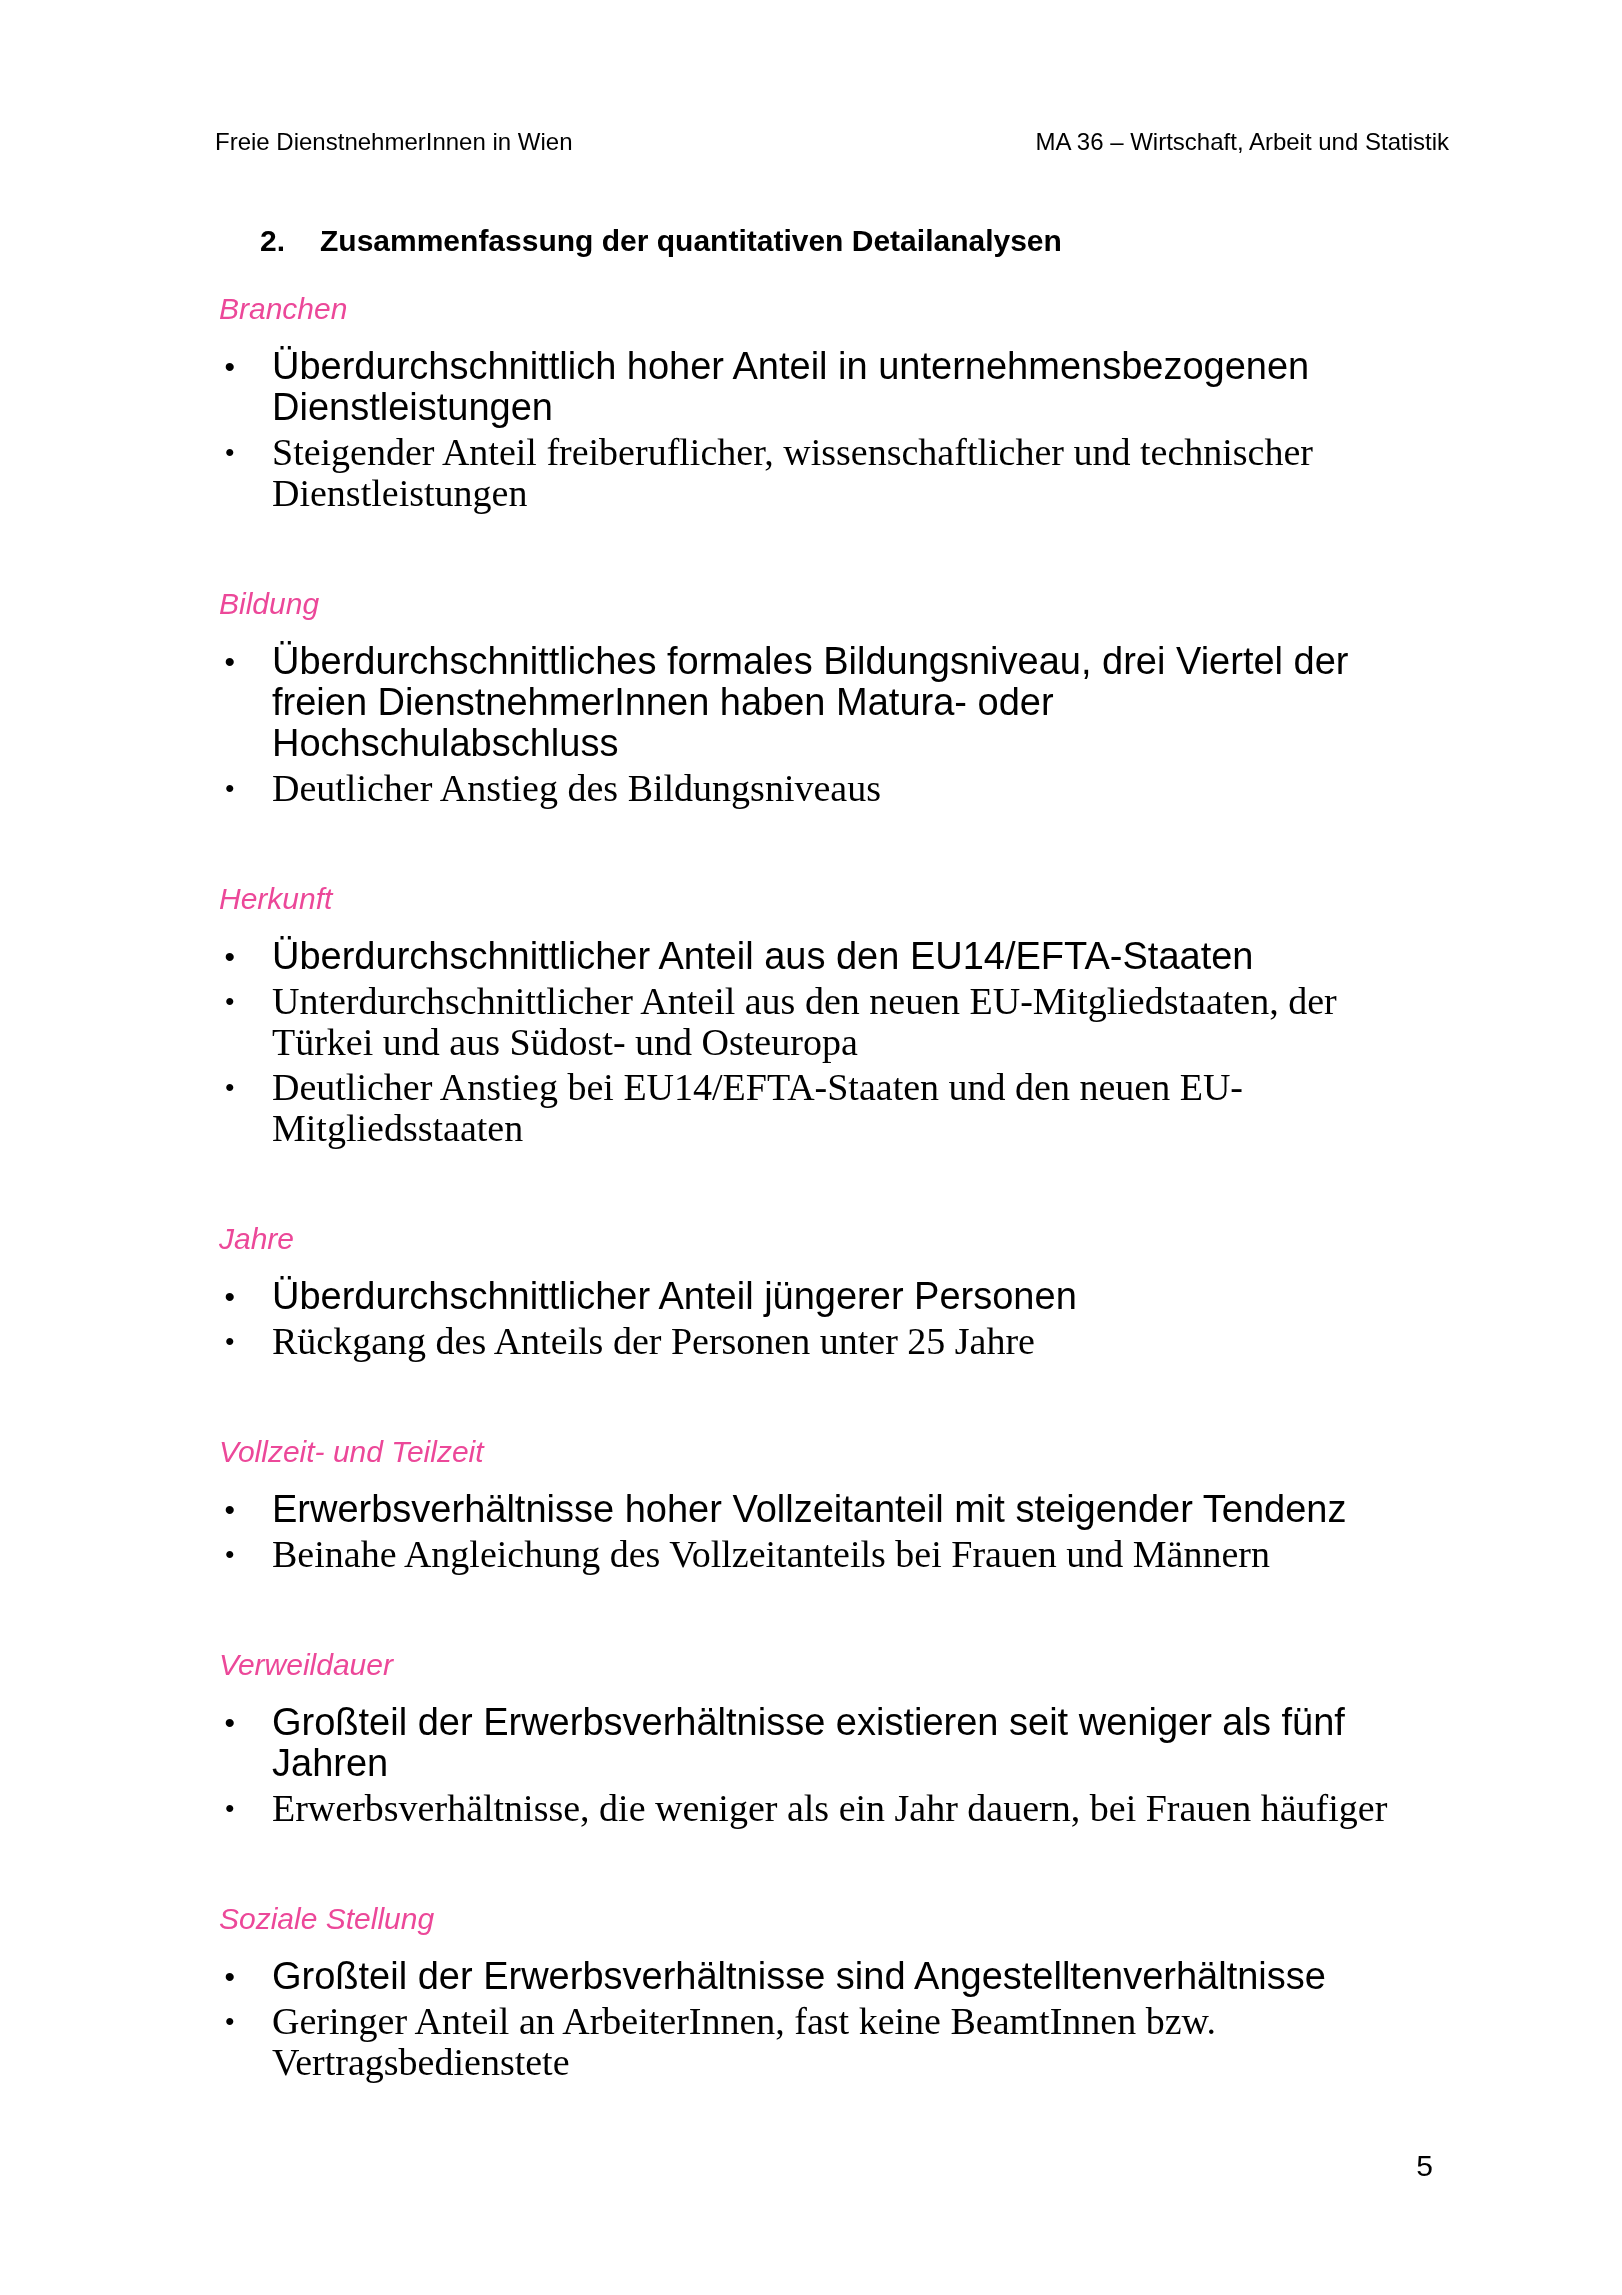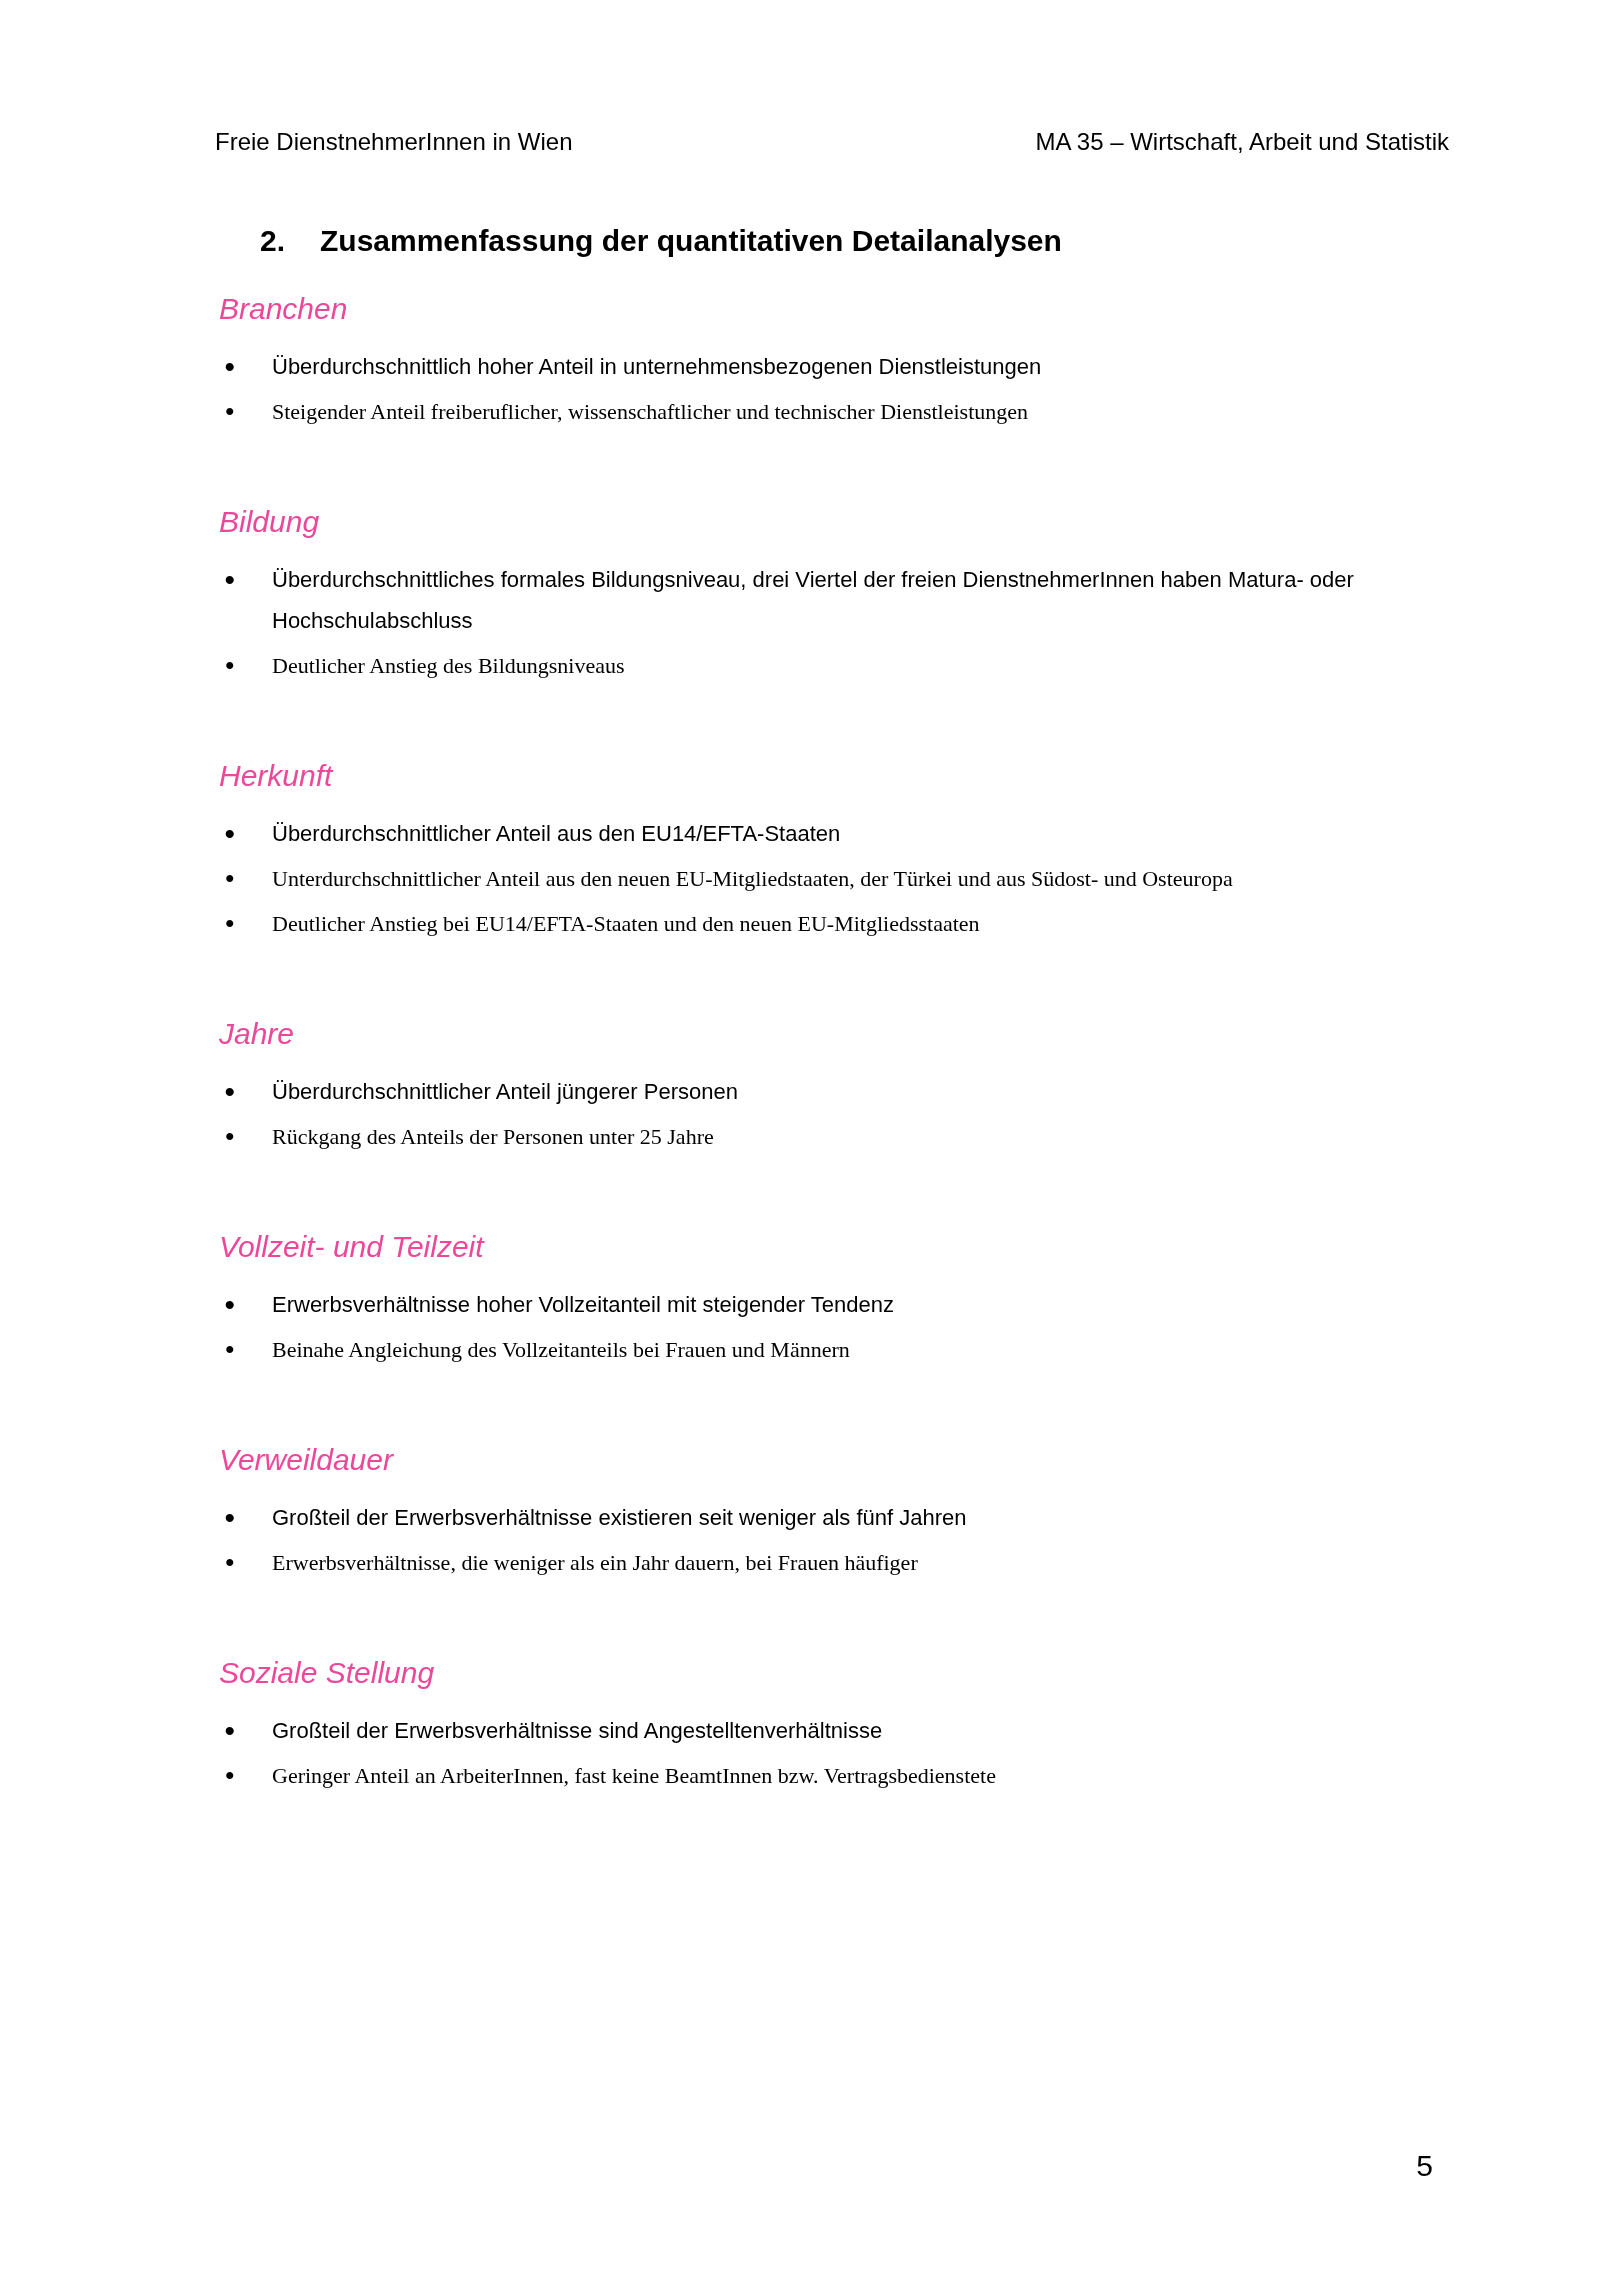--- a/index.html
+++ b/index.html
@@ -48,21 +48,21 @@
     color:#ec4899;
     line-height:41px;
   }
   ul.bullets {
     list-style:none;
     margin-top:17px;
   }
   ul.bullets li {
     position:relative;
     padding-left:49px;
-    font-size:22px;
+    font-size:38px;
     line-height:41px;
   }
   ul.bullets li + li { margin-top:2.4px;font-family:Liberation Serif, serif; }
   ul.bullets li::before {
     content:"\2022";
     position:absolute;
     left:1.6px;
     top:0;
     font-size:30px;
     line-height:41px;
@@ -76,21 +76,21 @@
     line-height:36px;
   }
 </style>
 </head>
 <body>
 
 <div class="page">
 
   <div class="running-header">
     <span>Freie DienstnehmerInnen in Wien</span>
-    <span>MA 35 – Wirtschaft, Arbeit und Statistik</span>
+    <span>MA 36 – Wirtschaft, Arbeit und Statistik</span>
   </div>
 
   <div class="doc-heading">
     <span class="num">2.</span>
     <span>Zusammenfassung der quantitativen Detailanalysen</span>
   </div>
 
   <div class="content">
 
     <div class="section">

